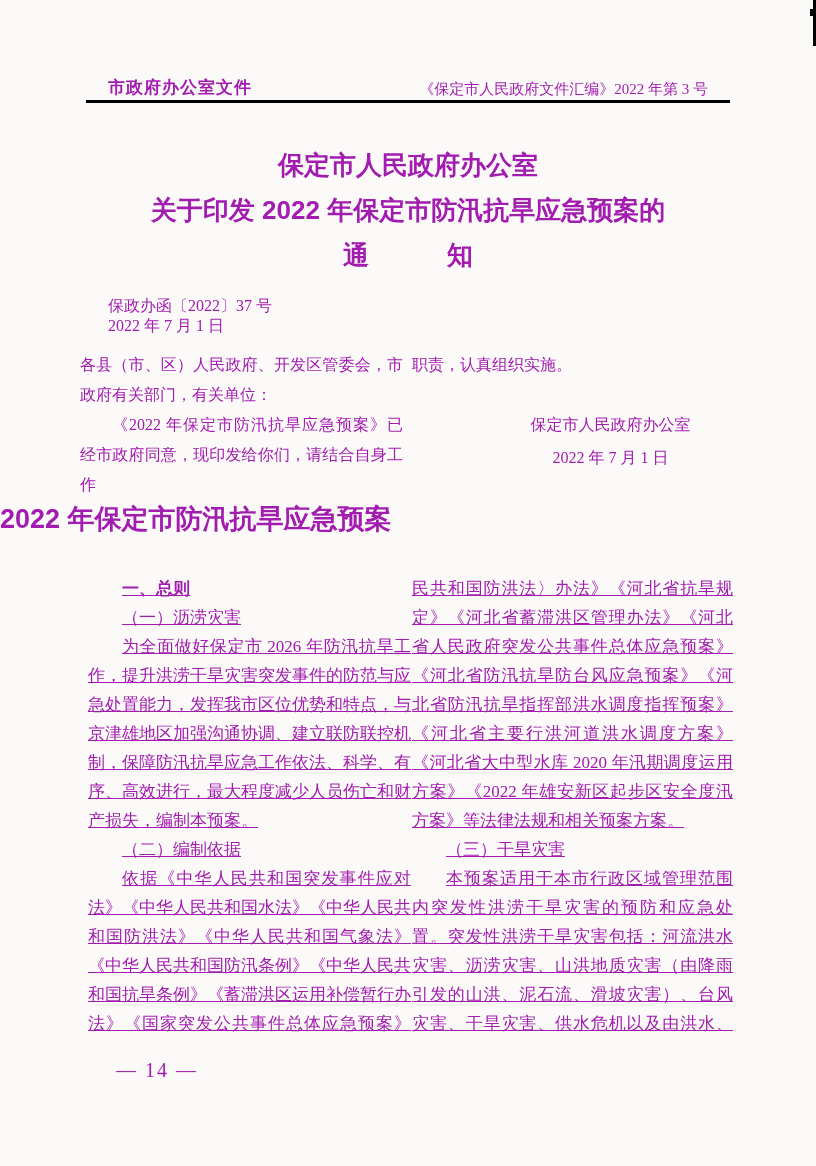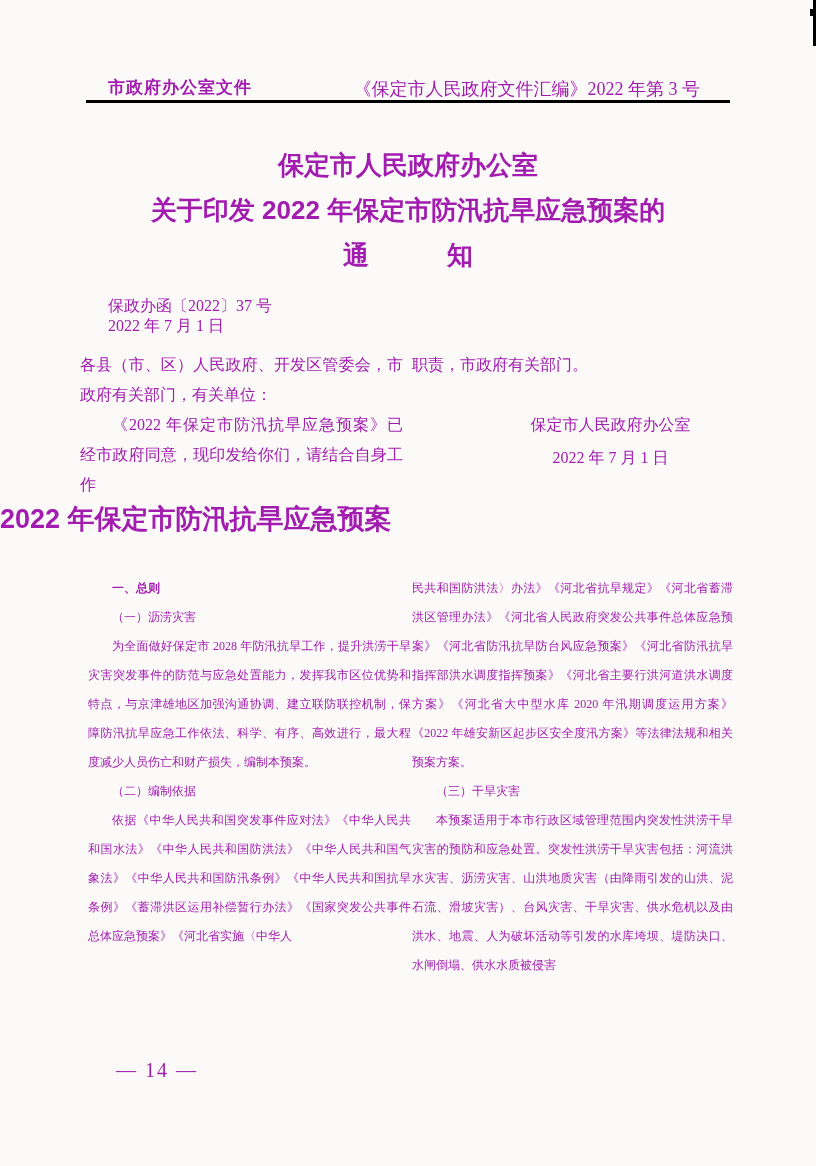--- a/index.html
+++ b/index.html
@@ -17,22 +17,22 @@
   .scan-edge-mark  { position:absolute; right:0; top:9px; width:6px; height:7px; background:#000; }
 
   
   .header-left {
     position:absolute; left:108px; top:78px;
     font-family:"Liberation Sans", sans-serif;
     font-weight:700; font-size:17px; line-height:20px;
     letter-spacing:1px;
   }
   .header-right {
-    position:absolute; right:116px; top:80px;
-    font-size:18px; line-height:18px;
+    position:absolute; right:108px; top:80px;
+    font-size:15px; line-height:18px;
   }
   .header-rule {
     position:absolute; left:86px; right:86px; top:100px;
     height:3px; background:#000;
   }
 
   
   .title-block {
     position:absolute; left:0; right:0; top:143px;
     text-align:center;
@@ -65,22 +65,22 @@
   .plan-title {
     position:absolute; left:0; right:0; top:501px;
     text-align:left;
     font-family:"Liberation Sans", sans-serif;
     font-weight:700; font-size:27px; line-height:36px;
   }
 
   
   .plan-col {
     position:absolute; top:574px; height:468px; overflow:hidden;
-    font-size:12px; line-height:29px;
-    text-align:justify; text-justify:inter-character;
+    font-size:17px; line-height:29px;
+    text-align:justify; text-justify:inter-character;text-decoration:underline;
   }
   .plan-left  { left:88px;  width:323px; }
   .plan-right { left:412px; width:321px; }
 
   .blk { margin:0; }
   .blk-h1 {
     font-family:"Liberation Sans", sans-serif;
     font-weight:700; text-indent:2em;
   }
   .blk-h2 { text-indent:2em; }
@@ -118,33 +118,33 @@
     <span>保政办函〔2022〕37 号</span>
     <span>2022 年 7 月 1 日</span>
   </div>
 
   <div class="intro-col intro-left">
       <div class="blk blk-p noindent">各县（市、区）人民政府、开发区管委会，市政府有关部门，有关单位：</div>
       <div class="blk blk-p">《2022 年保定市防汛抗旱应急预案》已经市政府同意，现印发给你们，请结合自身工作</div>
     </div>
 
   <div class="intro-col intro-right">
-    <div class="blk blk-p noindent">职责，市政府有关部门。</div>
+    <div class="blk blk-p noindent">职责，认真组织实施。</div>
     <div class="sig-block">
       <div>保定市人民政府办公室</div>
       <div>2022 年 7 月 1 日</div>
     </div>
   </div>
 
   <div class="plan-title">2022 年保定市防汛抗旱应急预案</div>
 
   <div class="plan-col plan-left">
       <div class="blk blk-h1">一、总则</div>
       <div class="blk blk-h2">（一）沥涝灾害</div>
-      <div class="blk blk-p">为全面做好保定市 2028 年防汛抗旱工作，提升洪涝干旱灾害突发事件的防范与应急处置能力，发挥我市区位优势和特点，与京津雄地区加强沟通协调、建立联防联控机制，保障防汛抗旱应急工作依法、科学、有序、高效进行，最大程度减少人员伤亡和财产损失，编制本预案。</div>
+      <div class="blk blk-p">为全面做好保定市 2026 年防汛抗旱工作，提升洪涝干旱灾害突发事件的防范与应急处置能力，发挥我市区位优势和特点，与京津雄地区加强沟通协调、建立联防联控机制，保障防汛抗旱应急工作依法、科学、有序、高效进行，最大程度减少人员伤亡和财产损失，编制本预案。</div>
       <div class="blk blk-h2">（二）编制依据</div>
       <div class="blk blk-p">依据《中华人民共和国突发事件应对法》《中华人民共和国水法》《中华人民共和国防洪法》《中华人民共和国气象法》《中华人民共和国防汛条例》《中华人民共和国抗旱条例》《蓄滞洪区运用补偿暂行办法》《国家突发公共事件总体应急预案》《河北省实施〈中华人</div>
     </div>
   <div class="plan-col plan-right">
       <div class="blk blk-p noindent">民共和国防洪法〉办法》《河北省抗旱规定》《河北省蓄滞洪区管理办法》《河北省人民政府突发公共事件总体应急预案》《河北省防汛抗旱防台风应急预案》《河北省防汛抗旱指挥部洪水调度指挥预案》《河北省主要行洪河道洪水调度方案》《河北省大中型水库 2020 年汛期调度运用方案》《2022 年雄安新区起步区安全度汛方案》等法律法规和相关预案方案。</div>
       <div class="blk blk-h2">（三）干旱灾害</div>
       <div class="blk blk-p">本预案适用于本市行政区域管理范围内突发性洪涝干旱灾害的预防和应急处置。突发性洪涝干旱灾害包括：河流洪水灾害、沥涝灾害、山洪地质灾害（由降雨引发的山洪、泥石流、滑坡灾害）、台风灾害、干旱灾害、供水危机以及由洪水、地震、人为破坏活动等引发的水库垮坝、堤防决口、水闸倒塌、供水水质被侵害</div>
     </div>
 
   <div class="page-number">— 14 —</div>

